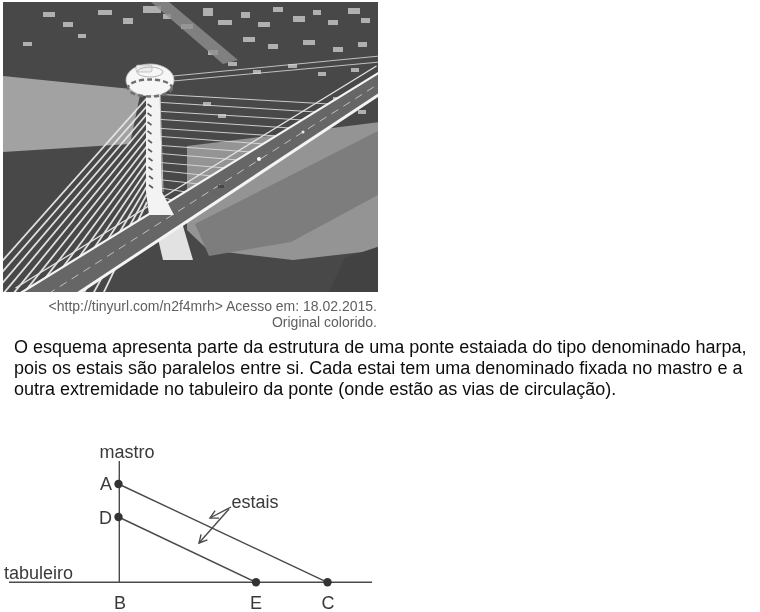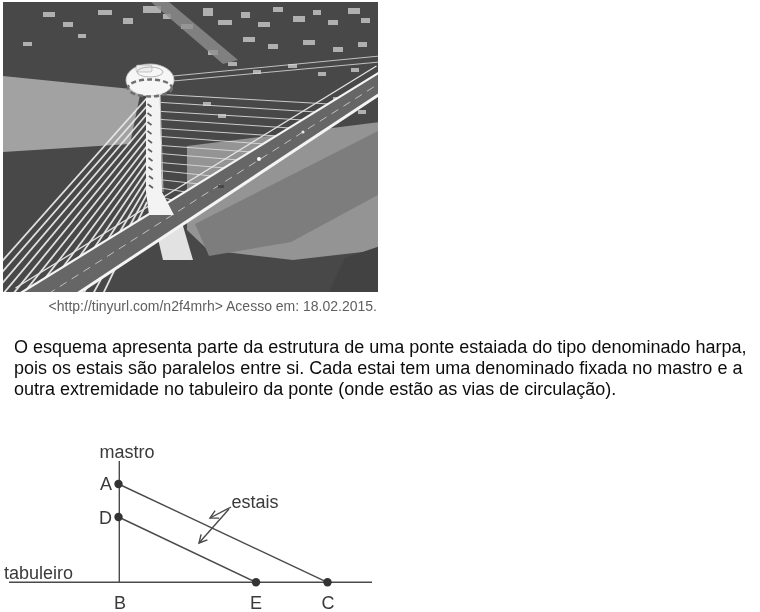--- a/index.html
+++ b/index.html
@@ -138,20 +138,21 @@
     </g>
     <g stroke="#dedede" stroke-width="1" opacity="0.8">
       <line x1="170" y1="74" x2="377" y2="54"></line>
       <line x1="170" y1="79" x2="377" y2="60"></line>
     </g>
   </svg>
 </div>
 
 <div class="caption">
   <div>&lt;http://tinyurl.com/n2f4mrh&gt; Acesso em: 18.02.2015.</div>
+  <div>Original colorido.</div>
 </div>
 
 <div class="para">
   <div>O esquema apresenta parte da estrutura de uma ponte estaiada do tipo denominado harpa,</div>
   <div>pois os estais são paralelos entre si. Cada estai tem uma denominado fixada no mastro e a</div>
   <div>outra extremidade no tabuleiro da ponte (onde estão as vias de circulação).</div>
 </div>
 
 <svg class="diagram" viewBox="0 0 390 177">
 

